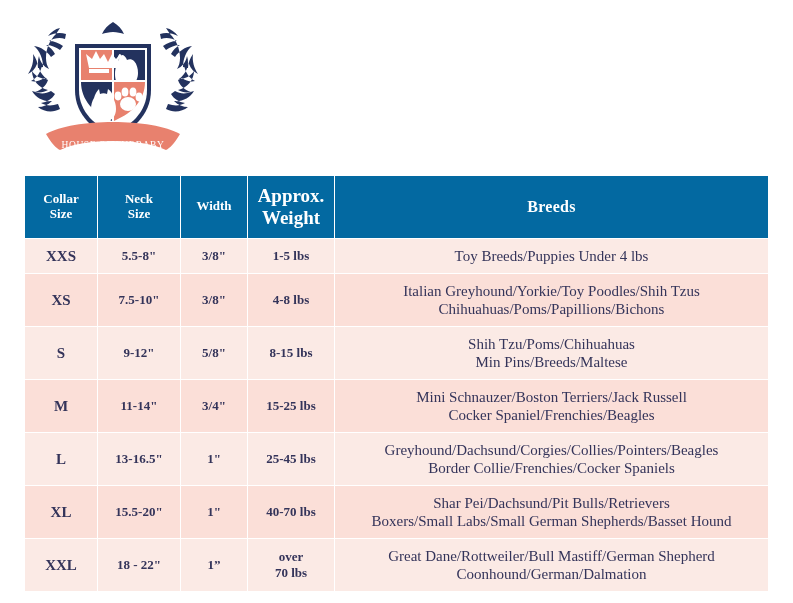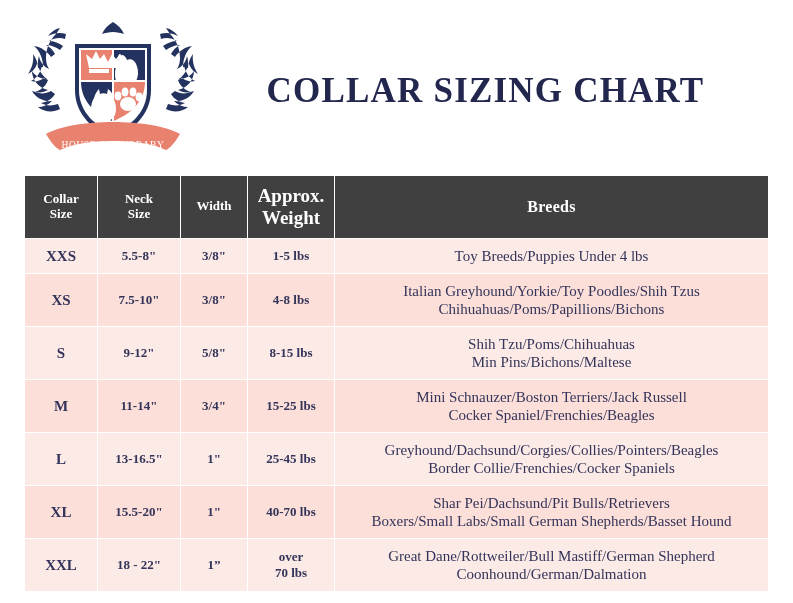--- a/index.html
+++ b/index.html
@@ -47,21 +47,21 @@
   
   .table-wrap {
     margin: 0 24px;
   }
   table.chart {
     border-collapse: collapse;
     width: 745px;
     table-layout: fixed;
   }
   table.chart th {
-    background: #404040;
+    background: #0369a1;
     color: #ffffff;
     font-family: "Liberation Serif", serif;
     font-weight: bold;
     text-align: center;
     vertical-align: middle;
     padding: 9px 2px;
     border: 1px solid #ffffff;
     line-height: 1.15;
   }
   th.c-size   { width: 68px;  font-size: 13px; }
@@ -144,21 +144,20 @@
         <ellipse cx="107" cy="84" rx="3.4" ry="4.6"></ellipse>
         <ellipse cx="115" cy="84" rx="3.4" ry="4.6"></ellipse>
         <ellipse cx="121" cy="89" rx="3.4" ry="4.4"></ellipse>
       </g>
 
       <path d="M28 126c14-8 40-12 67-12s53 4 67 12c-6 10-10 14-14 16-12-6-32-9-53-9s-41 3-53 9c-4-2-8-6-14-16z" fill="#e8816e"></path>
       <text x="95" y="140" text-anchor="middle" font-family="Liberation Serif, serif" font-size="9.5" fill="#ffffff" letter-spacing="0.6">HOUSE OF FURBABY</text>
     </svg>
   </div>
 
-  <div class="title">COLLAR SIZING CHART</div>
 </div>
 
 <div class="table-wrap">
   <table class="chart">
     <thead>
       <tr>
         <th class="c-size">
           <span>Collar</span><br>
           <span>Size</span>
         </th>
@@ -199,21 +198,21 @@
         </td>
       </tr>
 
       <tr class="row-b">
         <td class="col-size">S</td>
         <td class="col-neck">9-12"</td>
         <td class="col-width">5/8"</td>
         <td class="col-weight">8-15 lbs</td>
         <td class="col-breeds two-line">
           <span class="breed-line">Shih Tzu/Poms/Chihuahuas</span>
-          <span class="breed-line">Min Pins/Bichons/Maltese</span>
+          <span class="breed-line">Min Pins/Breeds/Maltese</span>
         </td>
       </tr>
 
       <tr class="row-a">
         <td class="col-size">M</td>
         <td class="col-neck">11-14"</td>
         <td class="col-width">3/4"</td>
         <td class="col-weight">15-25 lbs</td>
         <td class="col-breeds two-line">
           <span class="breed-line">Mini Schnauzer/Boston Terriers/Jack Russell</span>

